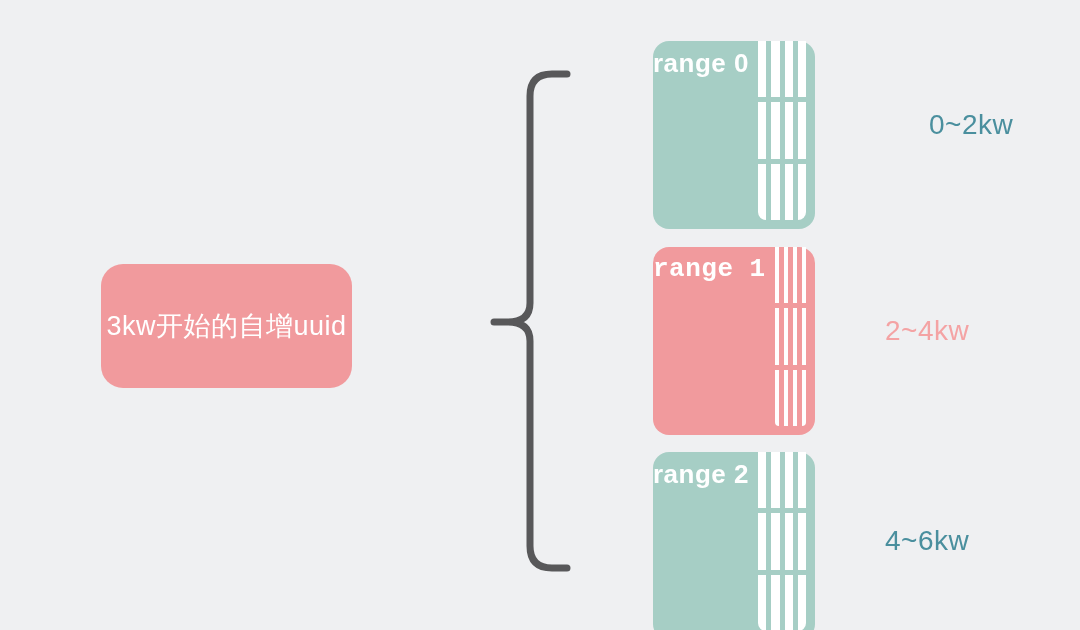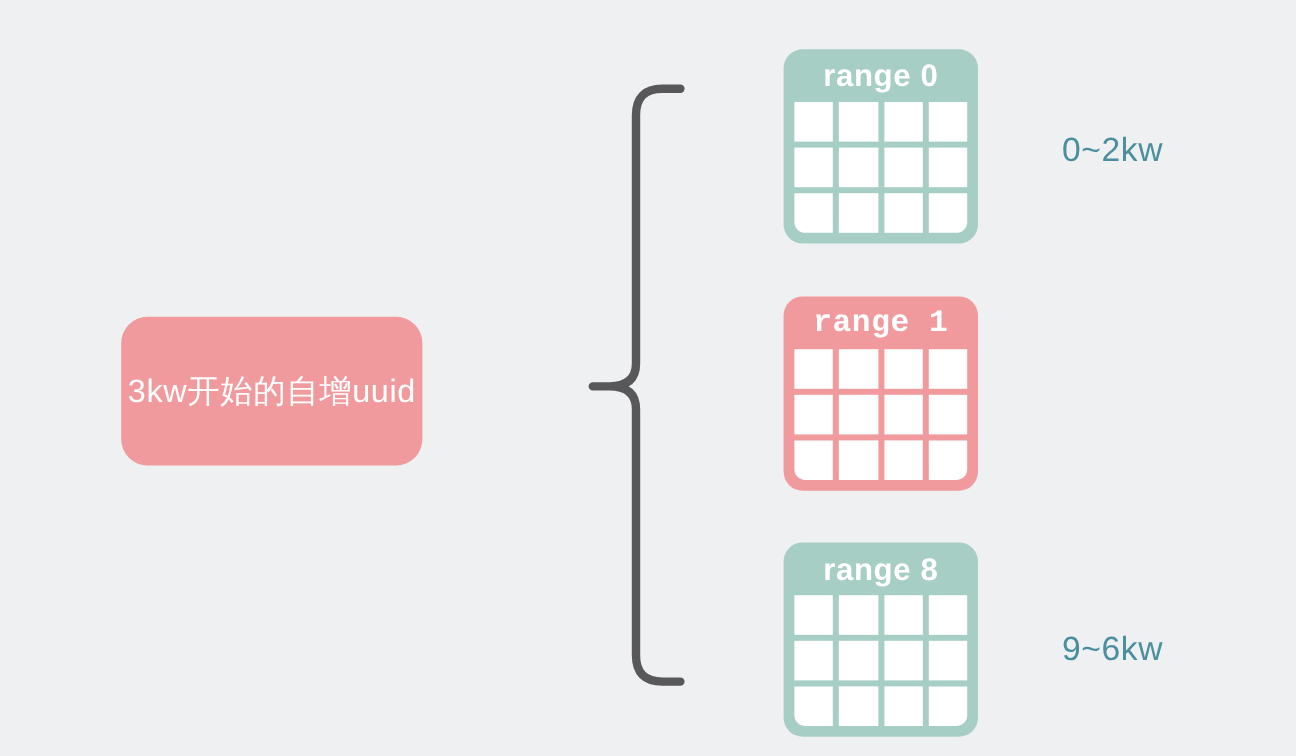--- a/index.html
+++ b/index.html
@@ -47,24 +47,24 @@
     stroke-width: 7;
     stroke-linecap: round;
     stroke-linejoin: round;
   }
 
   
   .table-icon {
     position: absolute;
     left: 653px;
     width: 162px;
-    height: 162px;
+    height: 188px;
     border-radius: 16px;
     display: flex;
-    flex-direction: column;
+    flex-direction: row;
   }
   .table-icon.t0 { top: 41px; }
   .table-icon.t1 { top: 247px; font-family: Liberation Mono, monospace; }
   .table-icon.t2 { top: 452px; }
   .table-icon.theme-teal { background: var(--teal, #a6cec5); }
   .table-icon.theme-pink { background: var(--pink, #f19a9d); }
 
   .table-header {
     height: 44px;
     display: flex;
@@ -91,21 +91,21 @@
   .annotation {
     position: absolute;
     left: 885px;
     height: 162px;
     display: flex;
     align-items: center;
     font-size: 28px;
     letter-spacing: 0.5px;
     white-space: nowrap;
   }
-  .annotation.a0 { top: 44px; }
+  .annotation.a0 { top: 44px; margin-left: 44px; }
   .annotation.a1 { top: 250px; }
   .annotation.a2 { top: 460px; }
   .annotation.theme-teal { color: var(--teal-text, #4a8f9e); }
   .annotation.theme-pink { color: var(--pink-text, #f4a3a4); }
 </style>
 </head>
 <body>
 
 <div class="canvas">
 
@@ -147,37 +147,40 @@
         <div class="cell"></div>
         <div class="cell"></div>
         <div class="cell"></div>
         <div class="cell"></div>
         <div class="cell"></div>
         <div class="cell"></div>
       </div>
   </div>
 
   <div class="table-icon t2 theme-teal">
-    <div class="table-header">range 8</div>
+    <div class="table-header">range 2</div>
     <div class="table-grid">
         <div class="cell"></div>
         <div class="cell"></div>
         <div class="cell"></div>
         <div class="cell"></div>
         <div class="cell"></div>
         <div class="cell"></div>
         <div class="cell"></div>
         <div class="cell"></div>
         <div class="cell"></div>
         <div class="cell"></div>
         <div class="cell"></div>
         <div class="cell"></div>
       </div>
   </div>
 
   <div class="annotation a0 theme-teal">
     <span>0~2kw</span>
   </div>
+  <div class="annotation a1 theme-pink">
+    <span>2~4kw</span>
+  </div>
   <div class="annotation a2 theme-teal">
-    <span>9~6kw</span>
+    <span>4~6kw</span>
   </div>
 
 </div>
 
 </body></html>

